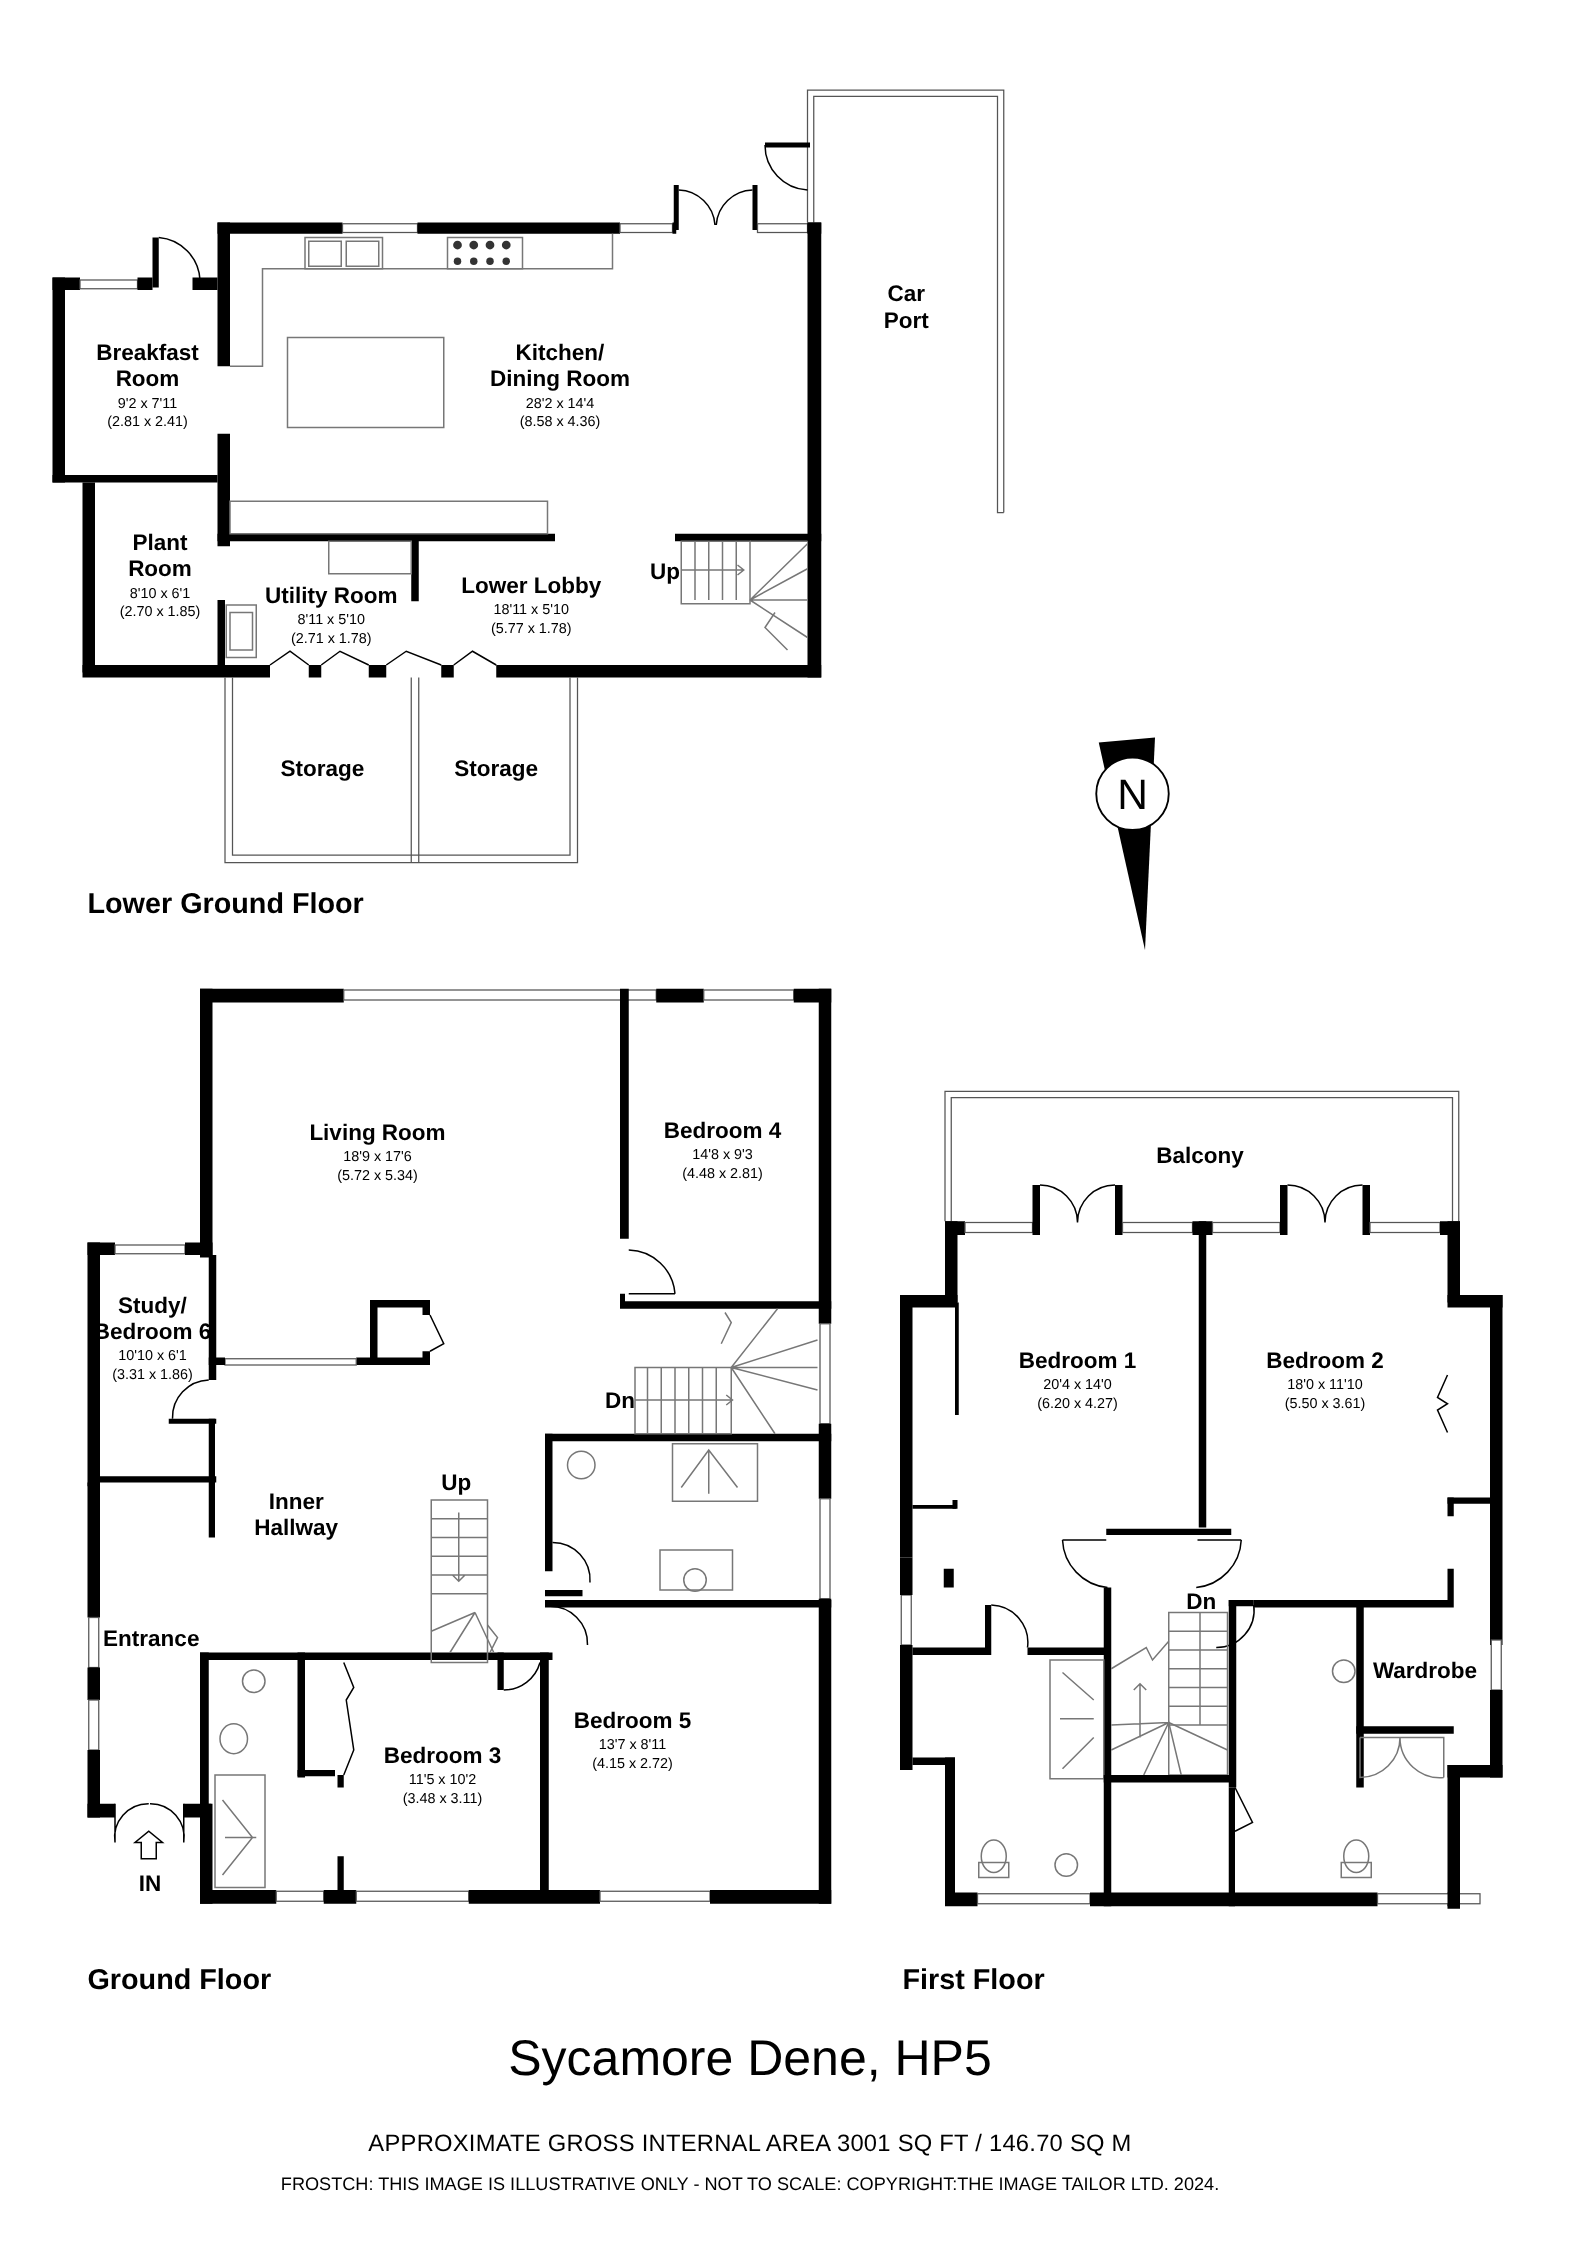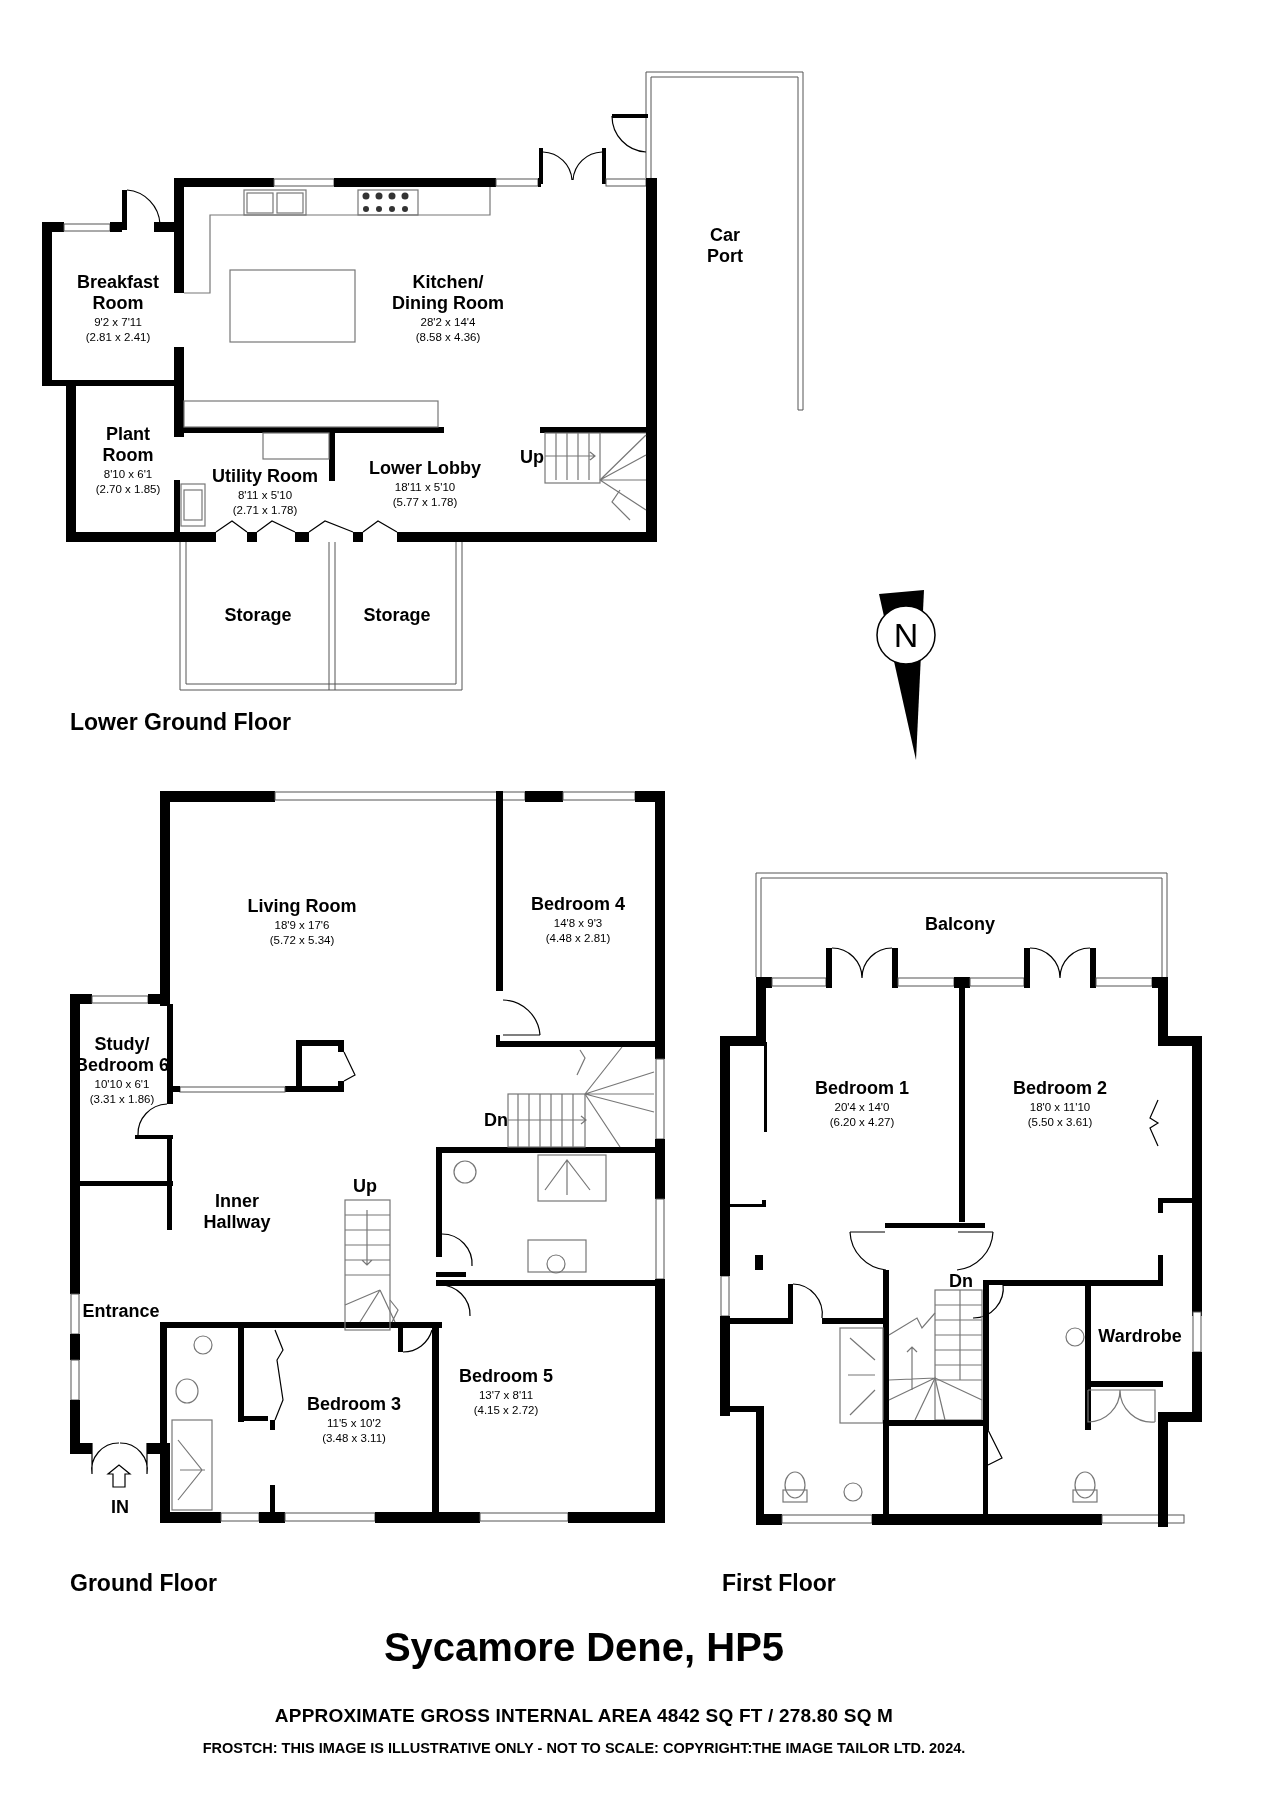--- a/index.html
+++ b/index.html
@@ -6,21 +6,21 @@
   body { width: 1274px; height: 1800px; position: relative; overflow: hidden; font-family: "Liberation Sans", sans-serif; color: #000; }
   svg#plan { position: absolute; left: 0; top: 0; }
   .wall { fill: #000; }
   .thin { fill: none; stroke: #000; stroke-width: 1.2; }
   .grey { fill: none; stroke: #777; stroke-width: 1.2; }
   .win { fill: #fff; stroke: #555; stroke-width: 1; }
   .dbl { fill: none; stroke: #555; stroke-width: 1; }
   .lbl { font-family: "Liberation Sans", sans-serif; font-weight: bold; font-size: 18px; text-anchor: middle; fill: #000; }
   .dim { font-family: "Liberation Sans", sans-serif; font-size: 11.5px; text-anchor: middle; fill: #000; }
   .floor { font-family: "Liberation Sans", sans-serif; font-weight: bold; font-size: 23px; fill: #000; }
-  .footer { position: absolute; left: 0; width: 1168px; text-align: center; font-family: "Liberation Sans", sans-serif; font-weight: bold; }
+  .footer { position: absolute; left: 16px; width: 1168px; text-align: center; font-family: "Liberation Sans", sans-serif; }
   .title { top: 1625px; font-size: 40px; }
   .area { top: 1705px; font-size: 19px; letter-spacing: 0.2px; }
   .copy { top: 1740px; font-size: 14.5px; }
 </style>
 </head>
 <body>
 
 <svg id="plan" width="1274" height="1800" viewBox="0 0 1274 1800" xmlns="http://www.w3.org/2000/svg">
 
   <g>
@@ -376,14 +376,14 @@
     <text class="dim" x="1060" y="1111">18'0 x 11'10</text>
     <text class="dim" x="1060" y="1126">(5.50 x 3.61)</text>
 
     <text class="lbl" x="1140" y="1342">Wardrobe</text>
 
     <text class="floor" x="722" y="1591">First Floor</text>
   </g>
 </svg>
 
 <div class="footer title">Sycamore Dene, HP5</div>
-<div class="footer area">APPROXIMATE GROSS INTERNAL AREA 4842 SQ FT / 278.80 SQ M</div>
+<div class="footer area">APPROXIMATE GROSS INTERNAL AREA 3001 SQ FT / 146.70 SQ M</div>
 <div class="footer copy">FROSTCH: THIS IMAGE IS ILLUSTRATIVE ONLY - NOT TO SCALE: COPYRIGHT:THE IMAGE TAILOR LTD. 2024.</div>
 
 </body></html>

